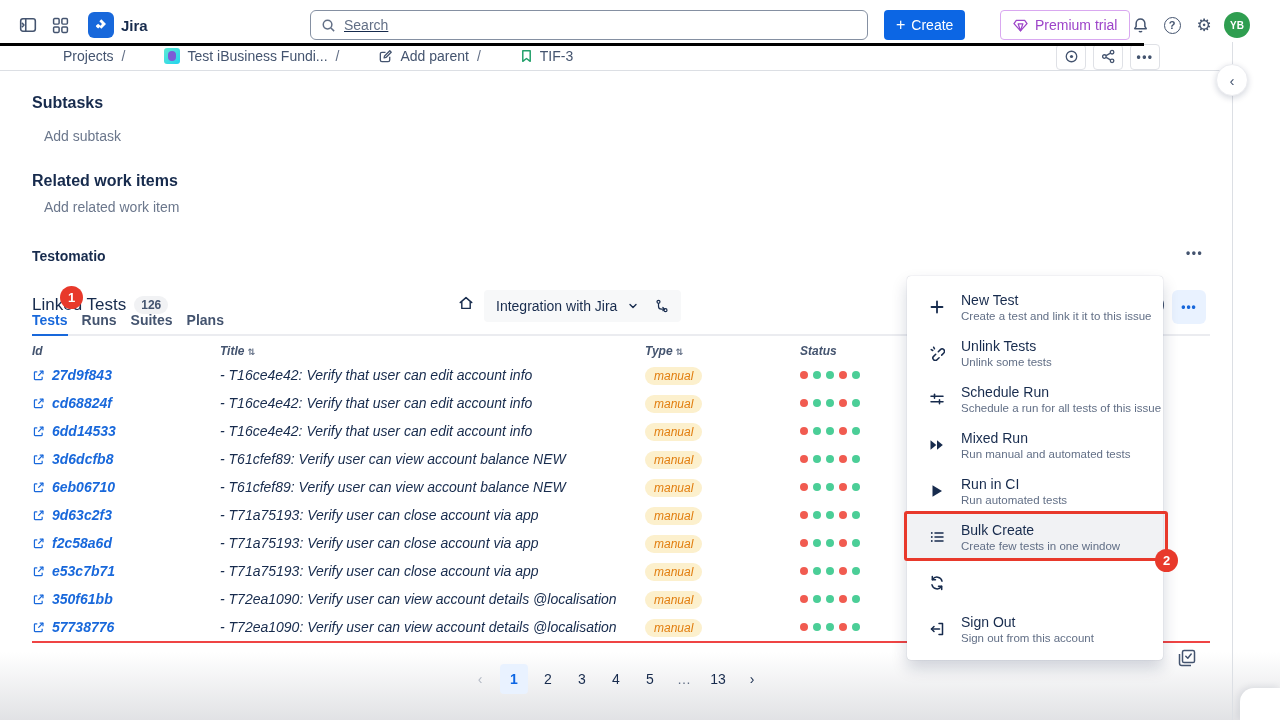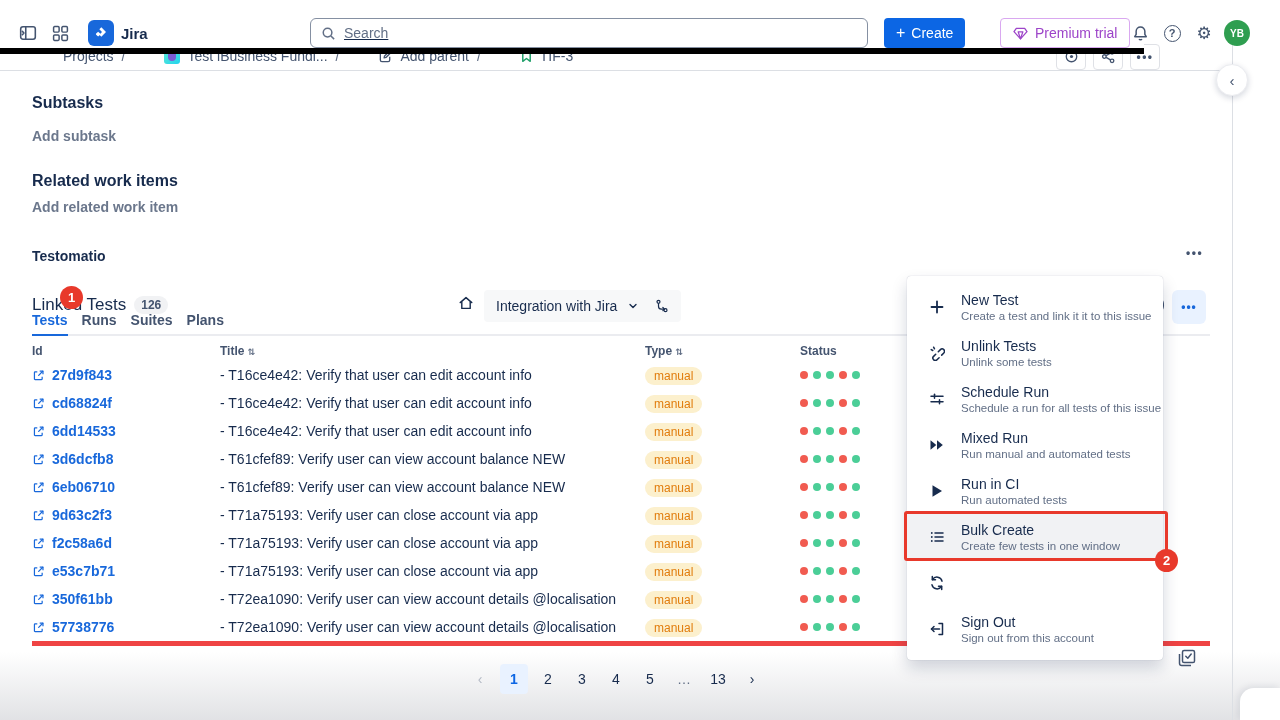--- a/index.html
+++ b/index.html
@@ -1,21 +1,21 @@
 <!DOCTYPE html>
 <html><head>
 <meta charset="utf-8">
 <style>
   * { margin:0; padding:0; box-sizing:border-box; }
   html,body { width:1280px; height:720px; overflow:hidden; }
   body { font-family:"Liberation Sans","DejaVu Sans",sans-serif; background:#fff; color:#172B4D; }
   .stage { position:relative; width:1280px; height:720px; background:#fff; }
 
   
-  .topbar { position:absolute; left:0; top:12px; width:1144px; height:42px; background:#fff; border-bottom:6px solid #000000; z-index:40; }
+  .topbar { position:absolute; left:0; top:4px; width:1144px; height:42px; background:#fff; border-bottom:3px solid #000000; z-index:40; }
   .tb-icon-btn { position:absolute; top:9px; width:24px; height:24px; display:flex; align-items:center; justify-content:center; color:#44546F; border-radius:4px; cursor:pointer; }
   .logo-wrap { position:absolute; left:88px; top:8px; display:flex; align-items:center; gap:7px; }
   .jira-logo { width:26px; height:26px; background:#1868DB; border-radius:6px; display:flex; align-items:center; justify-content:center; }
   .logo-text { font-size:15px; font-weight:700; color:#172B4D; }
   .search-box { position:absolute; left:310px; top:6px; width:558px; height:30px; border:1px solid #8590A2; border-radius:6px; display:flex; align-items:center; padding:0 10px; gap:8px; background:#fff;text-decoration:underline; }
   .search-box input { border:none; outline:none; flex:1; font-size:14px; font-family:inherit; color:#172B4D; background:transparent; }
   .search-box input::placeholder { color:#626F86; }
   .create-btn { position:absolute; left:884px; top:6px; height:30px; padding:0 12px; background:#0C66E4; color:#fff; border:none; border-radius:4px; font-size:14px; font-weight:500; font-family:inherit; display:flex; align-items:center; gap:6px; cursor:pointer; }
   .premium-btn { position:absolute; left:1000px; top:6px; height:30px; padding:0 12px; background:#fff; color:#9D44C9; border:1px solid #D9A8F0; border-radius:4px; font-size:14px; font-weight:500; font-family:inherit; display:flex; align-items:center; gap:7px; cursor:pointer; }
   .qmark { width:17px; height:17px; border:1.7px solid #44546F; border-radius:50%; font-size:11px; font-weight:700; display:flex; align-items:center; justify-content:center; color:#44546F; }
@@ -31,41 +31,41 @@
   .crumb-actions { position:absolute; right:72px; top:0; height:29px; display:flex; align-items:center; gap:7px; }
   .cr-btn { width:30px; height:26px; border:1px solid #DFE1E6; border-radius:4px; background:#fff; display:flex; align-items:center; justify-content:center; color:#44546F; cursor:pointer; }
   .dots-glyph { letter-spacing:1.5px; font-weight:700; font-size:12px; color:#44546F; }
 
   
   .right-rail-line { position:absolute; left:1232px; top:42px; width:1px; height:678px; background:#DCDFE4; z-index:6; }
   .collapse-btn { position:absolute; left:1216px; top:64px; width:32px; height:32px; border-radius:50%; background:#fff; border:1px solid #EBECF0; box-shadow:0 2px 6px rgba(9,30,66,.18); display:flex; align-items:center; justify-content:center; color:#44546F; font-size:15px; z-index:7; cursor:pointer; }
 
   
   .h-section { position:absolute; left:32px; font-size:16px; font-weight:700; color:#172B4D; }
-  .ghost-link { position:absolute; left:32px; font-size:14px; color:#6B778C; cursor:pointer;font-weight:bold; }
+  .ghost-link { position:absolute; left:44px; font-size:14px; color:#6B778C; cursor:pointer; }
   .h-testomatio { position:absolute; left:32px; top:248px; font-size:14px; font-weight:700; color:#172B4D; }
   .testomatio-more { position:absolute; left:1186px; top:246px; color:#44546F; cursor:pointer; }
 
   
   .tabs { position:absolute; left:32px; top:276px; width:1178px; display:flex; gap:14px; border-bottom:2px solid #EBECF0; padding-bottom:6px; z-index:2; }
   .tab { font-size:14px; font-weight:600; color:#44546F; cursor:pointer; position:relative; padding-bottom:0;margin-top:36px; }
   .tab.active { color:#1868DB; }
   .tab.active::after { content:""; position:absolute; left:0; right:0; bottom:-8px; height:2px; background:#1868DB; }
 
   
   .linked-row { position:absolute; left:32px; top:290px; width:1178px; height:34px; z-index:2; }
   .linked-title { position:absolute; left:0; top:5px; font-size:17px; color:#172B4D; display:flex; align-items:center; gap:8px; }
   .count-badge { background:#F1F2F4; color:#44546F; font-size:12px; font-weight:600; border-radius:10px; padding:2px 7px; }
   .home-ic { position:absolute; left:426px; top:5px; color:#172B4D; cursor:pointer; }
   .proj-pill { position:absolute; left:452px; top:0; height:32px; background:#F7F8F9; border-radius:4px; display:flex; align-items:center; gap:10px; padding:0 12px; font-size:14px; color:#172B4D; cursor:pointer; }
   .hidden-paren { position:absolute; left:1128px; top:5px; font-size:15px; color:#44546F; z-index:1; }
   .blue-more-btn { position:absolute; left:1140px; top:0; width:34px; height:34px; background:#E9F2FF; border-radius:6px; border:none; color:#1868DB; font-weight:700; letter-spacing:1px; font-size:12px; display:flex; align-items:center; justify-content:center; cursor:pointer; z-index:5; }
 
   
-  .table { position:absolute; left:32px; top:340px; width:1178px; border-bottom:5px solid #ef4444; z-index:1; }
+  .table { position:absolute; left:32px; top:340px; width:1178px; border-bottom:2px solid #ef4444; z-index:1;font-style:italic; }
   .thead, .trow { display:grid; grid-template-columns:188px 425px 155px 1fr; align-items:center; }
   .thead { height:21px; font-size:12px; font-weight:700; color:#44546F; }
   .sort-glyph { font-size:9px; color:#626F86; margin-left:3px; }
   .trow { height:28px; font-size:14px; }
   .c-id { display:flex; align-items:center; gap:7px; }
   .c-id a { color:#1868DB; font-weight:700; text-decoration:none; cursor:pointer; }
   .c-title { color:#172B4D; white-space:nowrap; overflow:hidden; }
   .badge-manual { background:#FCF0CD; color:#E17D0E; font-size:12px; border-radius:9px; padding:2px 9px; }
   .c-status { display:flex; gap:5px; }
   .dot { width:8px; height:8px; border-radius:50%; display:inline-block; }

